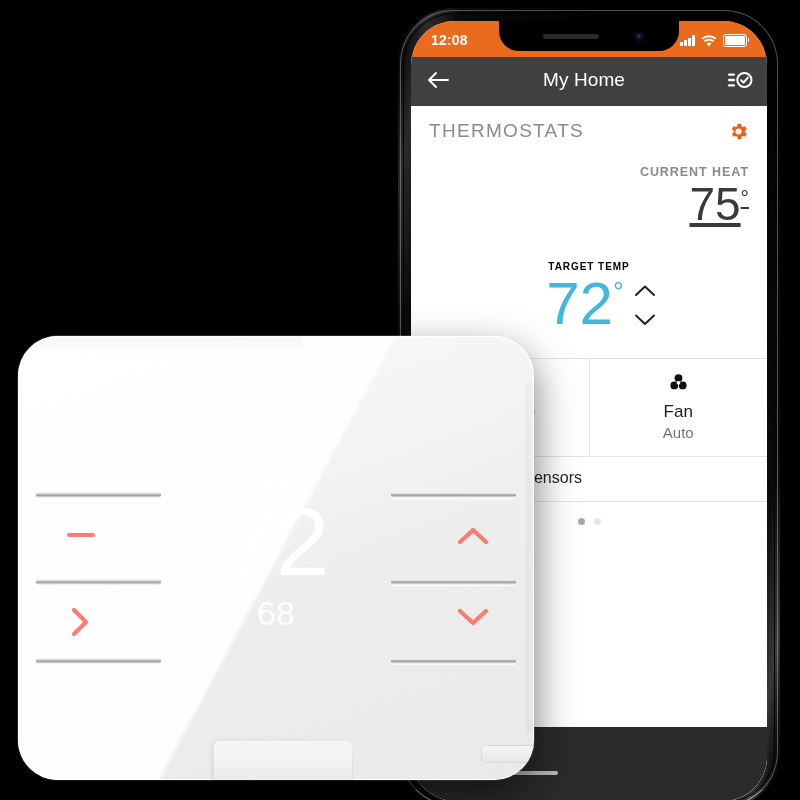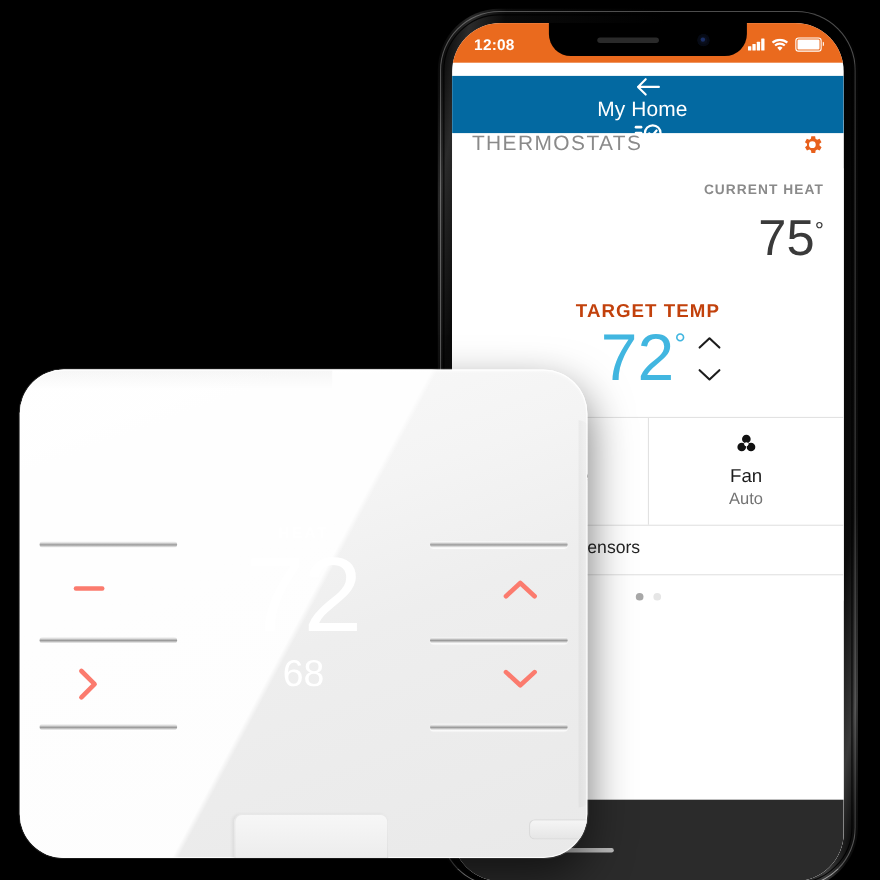--- a/index.html
+++ b/index.html
@@ -66,22 +66,22 @@
   .bars i:nth-child(3){height:8.5px;}
   .bars i:nth-child(4){height:11px;}
   .batt{width:22px;height:11px;border:1.6px solid #fff;border-radius:3px;position:relative;}
   .batt::before{content:"";position:absolute;left:1.3px;top:1.3px;right:1.3px;bottom:1.3px;
     background:#fff;border-radius:1px;}
   .batt::after{content:"";position:absolute;right:-3.4px;top:3px;width:1.8px;height:4px;
     background:#fff;border-radius:0 1px 1px 0;}
 
   
   #appbar{
-    position:absolute;left:0;top:48px;width:356px;height:52px;background:#0369a1;
-    display:flex;align-items:center;z-index:15;flex-direction:column;
+    position:absolute;left:0;top:33px;width:356px;height:52px;background:#404040;
+    display:flex;align-items:center;z-index:15;
   }
   #back-btn{width:54px;display:flex;align-items:center;justify-content:center;cursor:pointer;}
   #apptitle{flex:1;text-align:center;color:#fff;font-size:19px;font-weight:normal;
             letter-spacing:.1px;margin-left:-10px;}
   #list-check-btn{width:54px;display:flex;align-items:center;justify-content:center;cursor:pointer;}
 
   
   #content{position:absolute;left:0;top:88px;width:356px;bottom:0;background:#fff;}
   #sec-head{
     height:44px;display:flex;align-items:center;justify-content:space-between;
@@ -89,26 +89,26 @@
   }
   #sec-title{font-size:19px;letter-spacing:1.3px;color:#8a8a8a;}
   #gear-btn{cursor:pointer;line-height:0;}
 
   .card{background:#fff;}
   #therm-row{padding:10px 18px 0 18px;display:flex;justify-content:space-between;align-items:flex-start;}
   #therm-name{font-size:16.5px;color:#252525;line-height:1.35;}
   #therm-updated{font-size:14px;color:#3a3a3a;line-height:1.45;margin-top:1px;}
   #cur-wrap{text-align:right;padding-top:2px;}
   #cur-label{font-size:12.5px;letter-spacing:.95px;color:#8a8a8a;font-weight:bold;}
-  #cur-val{font-size:46px;color:#3a3a3a;line-height:.95;margin-top:16px;font-weight:300;
-           display:flex;align-items:flex-start;justify-content:flex-end;}
+  #cur-val{font-size:46px;color:#3a3a3a;line-height:.95;margin-top:4px;font-weight:300;
+           display:flex;align-items:flex-start;justify-content:flex-end;text-decoration:underline;}
   #cur-deg{font-size:21px;line-height:1;margin-top:4px;font-weight:300;}
 
   #target-wrap{margin-top:34px;text-align:center;}
-  #tgt-label{font-size:17px;letter-spacing:.95px;color:#c2410c;font-weight:bold;}
+  #tgt-label{font-size:10px;letter-spacing:.95px;color:#000000;font-weight:bold;}
   #tgt-row{display:flex;align-items:flex-start;justify-content:center;margin-top:2px;padding-left:24px;}
   #tgt-val{font-size:60px;color:#41B6E0;line-height:1;font-weight:300;display:flex;align-items:flex-start;}
   #tgt-deg{font-size:27px;line-height:1;margin-top:5px;font-weight:300;}
   #tgt-arrows{display:flex;flex-direction:column;gap:16px;margin:10px 0 0 10px;}
   .tgt-arrow{cursor:pointer;line-height:0;}
 
   #btn-row{display:flex;border-top:1px solid #e2e2e2;border-bottom:1px solid #e2e2e2;
            margin-top:24px;}
   .act-btn{flex:1;padding:12px 0 14px;text-align:center;cursor:pointer;}
   .act-btn + .act-btn{border-left:1px solid #e2e2e2;}

